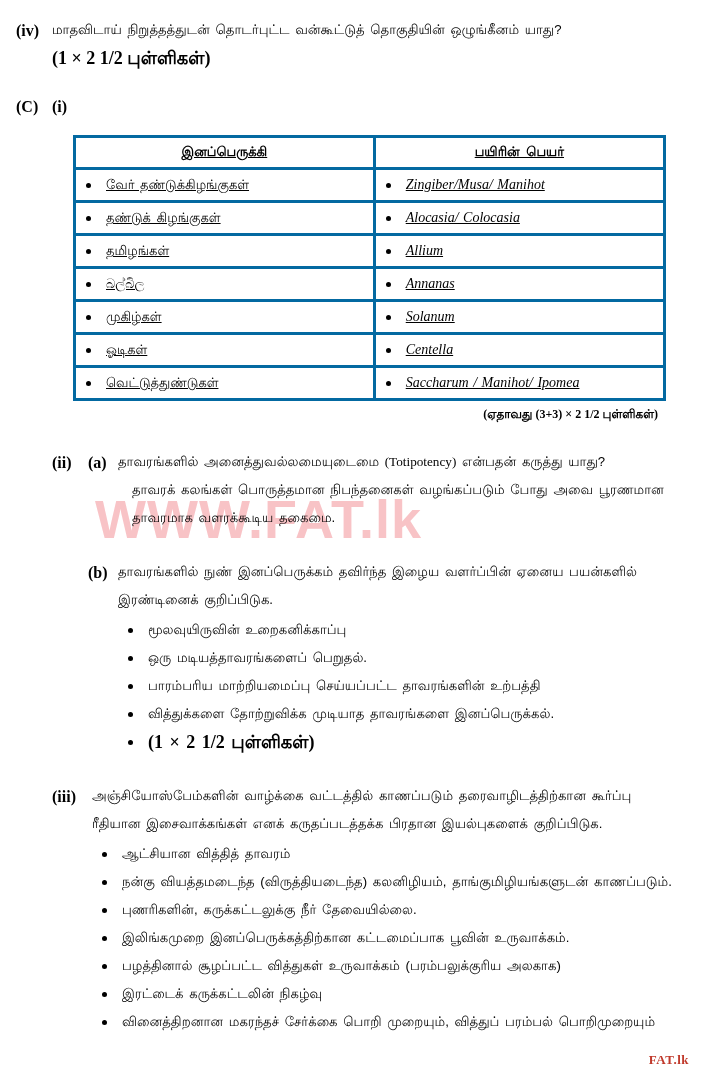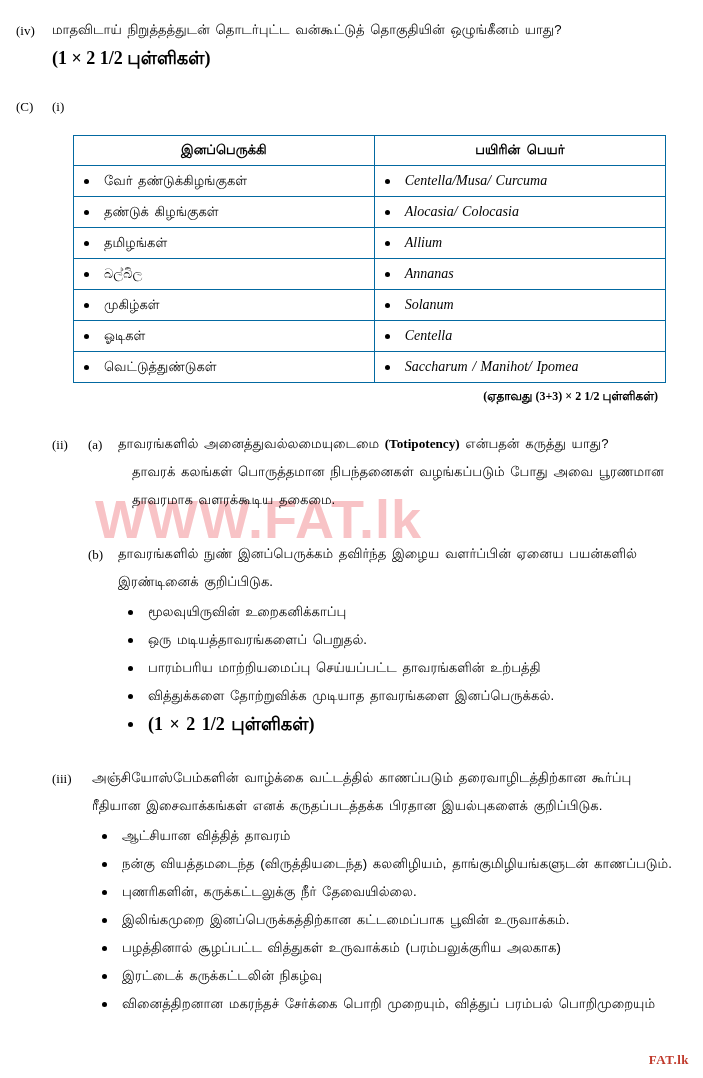--- a/index.html
+++ b/index.html
@@ -53,22 +53,22 @@
   }
 
   
   .qrow {
     display: flex;
     align-items: flex-start;
     width: 100%;
   }
   .lbl {
     font-family: "Liberation Serif", serif;
-    font-weight: normal;
-    font-size: 13px;
+    font-weight: bold;
+    font-size: 16px;
     line-height: 28px;
     flex: 0 0 auto;
     white-space: nowrap;
     padding-top: 1px;
   }
   .lbl-outer { width: 36px; text-align: left; padding-left: 2px; }
   .lbl-roman { width: 36px; text-align: left; }
   .lbl-alpha { width: 30px; text-align: left; }
 
   .body {
@@ -141,23 +141,24 @@
     margin: 14px 0 0 0;
     padding-left: 59px;
     padding-right: 23px;
   }
   table.dtl {
     width: 100%;
     border-collapse: collapse;
     table-layout: fixed;
   }
   table.dtl th, table.dtl td {
-    border: 1px solid #0369a1;
+    border: 3px solid #0369a1;
     padding: 0;
     vertical-align: middle;
+    text-decoration: underline;
   }
   table.dtl th {
     height: 29px;
     text-align: center;
     font-family: "Liberation Sans", sans-serif;
     font-size: 13px;
     font-weight: bold;
     word-spacing: 3px;
   }
   table.dtl td {
@@ -186,21 +187,21 @@
     font-family: "Liberation Serif", serif;
     font-style: italic;
     font-size: 14px;
     word-spacing: 1px;
   }
   .gap-m { height: 20px; }
   .gap-l { height: 26px; }
 
   .mixed-en {
     font-family: "Liberation Serif", serif;
-    font-weight: bold;
+    font-weight: normal;
   }
   .en-plain {
     font-family: "Liberation Serif", serif;
   }
 </style>
 </head>
 <body>
 
 <div class="watermark">WWW.FAT.lk</div>
 
@@ -234,21 +235,21 @@
           <th>இனப்பெருக்கி</th>
           <th>பயிரின்  பெயர்</th>
         </tr>
       </thead>
       <tbody>
         <tr>
           <td>
               <div class="cellbul">வேர்  தண்டுக்கிழங்குகள்</div>
             </td>
           <td>
-              <div class="cellbul sci">Centella/Musa/ Curcuma</div>
+              <div class="cellbul sci">Zingiber/Musa/ Manihot</div>
             </td>
         </tr>
         <tr>
           <td>
               <div class="cellbul">தண்டுக்  கிழங்குகள்</div>
             </td>
           <td>
               <div class="cellbul sci">Alocasia/ Colocasia</div>
             </td>
         </tr>

